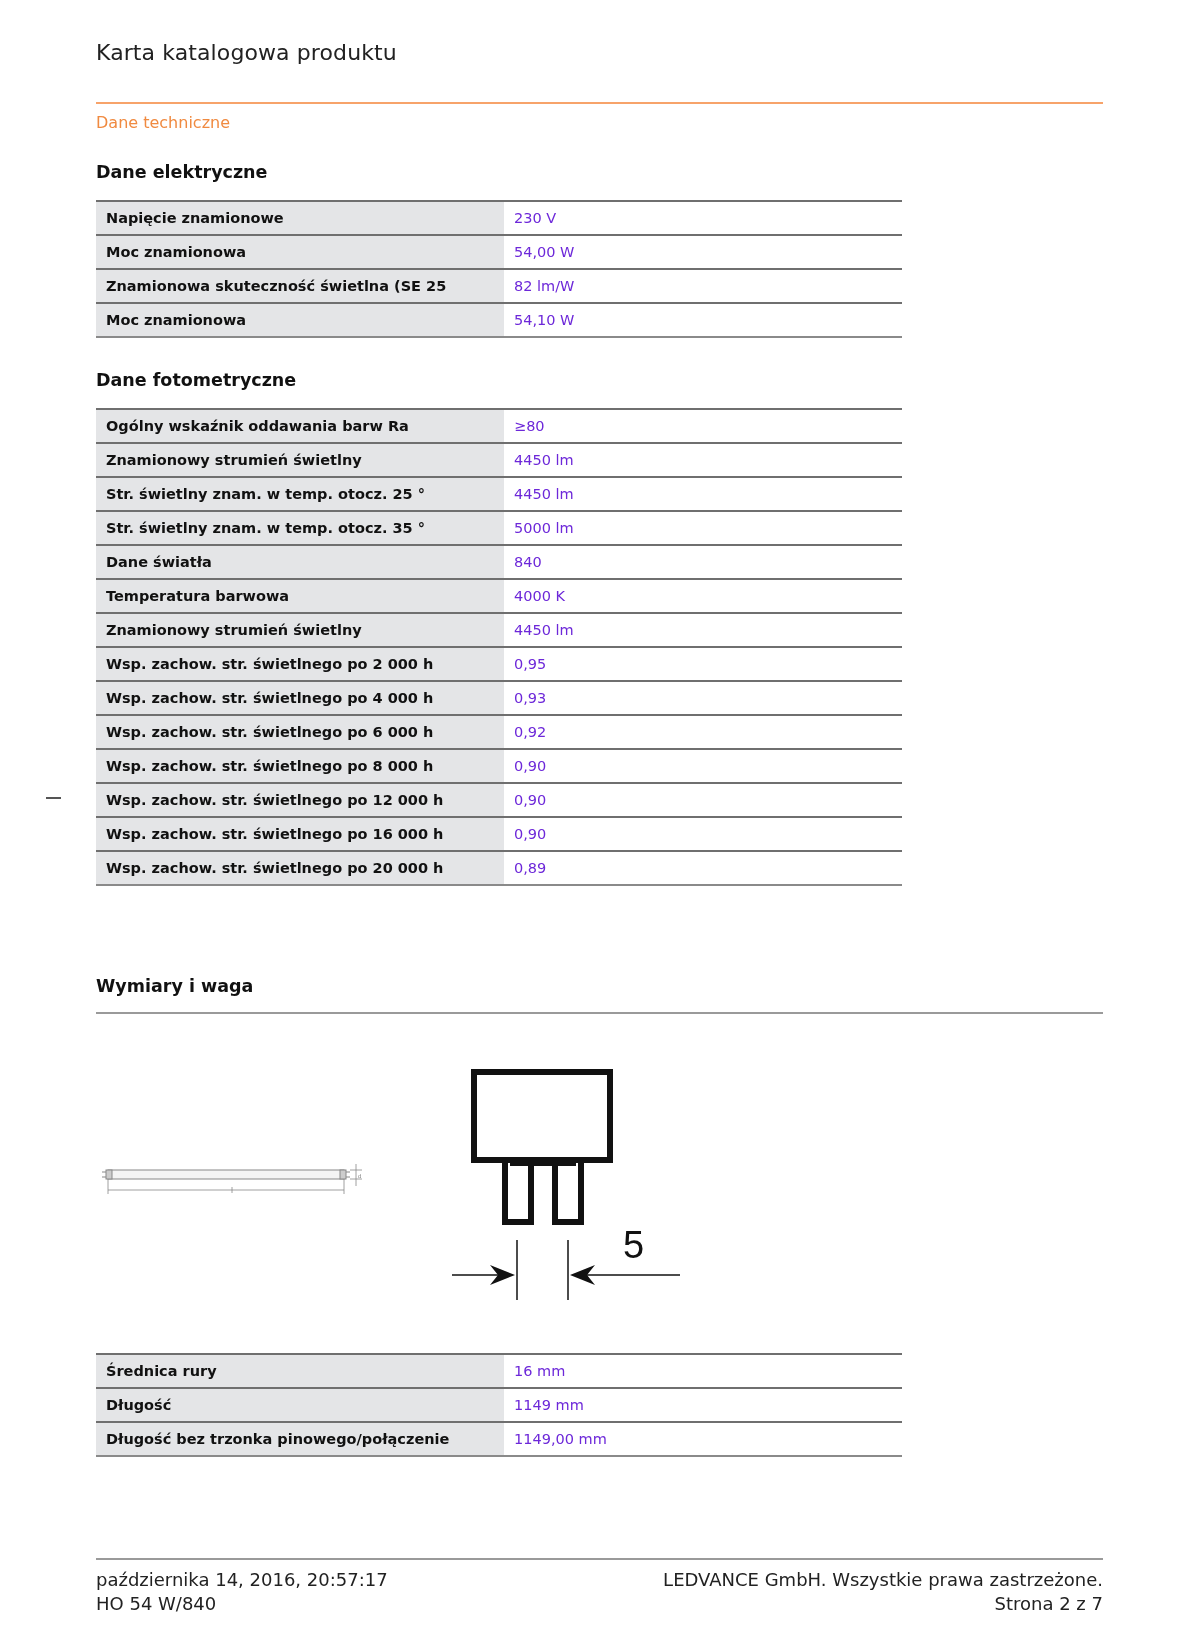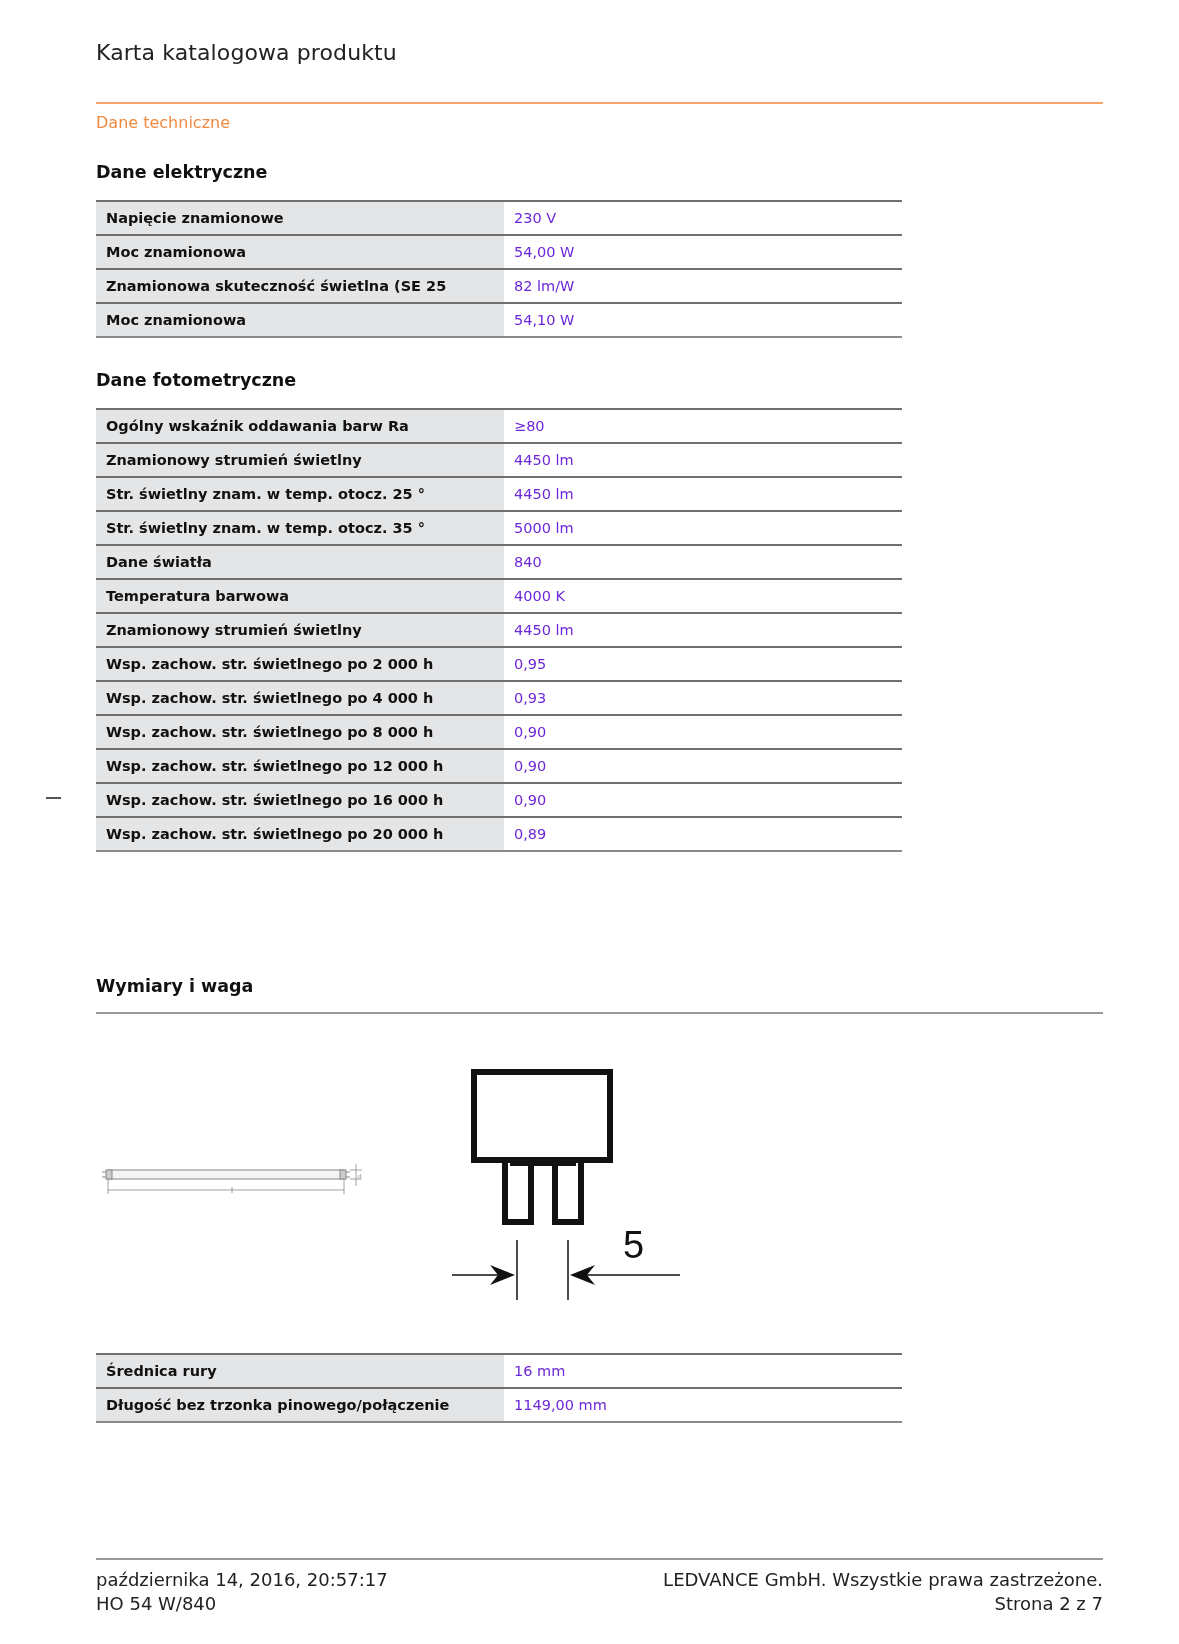--- a/index.html
+++ b/index.html
@@ -83,20 +83,24 @@
       </tr>
       <tr>
         <td class="k">Wsp. zachow. str. świetlnego po 2 000 h</td>
         <td class="v">0,95</td>
       </tr>
       <tr>
         <td class="k">Wsp. zachow. str. świetlnego po 4 000 h</td>
         <td class="v">0,93</td>
       </tr>
       <tr>
+        <td class="k">Wsp. zachow. str. świetlnego po 6 000 h</td>
+        <td class="v">0,92</td>
+      </tr>
+      <tr>
         <td class="k">Wsp. zachow. str. świetlnego po 8 000 h</td>
         <td class="v">0,90</td>
       </tr>
       <tr>
         <td class="k">Wsp. zachow. str. świetlnego po 12 000 h</td>
         <td class="v">0,90</td>
       </tr>
       <tr>
         <td class="k">Wsp. zachow. str. świetlnego po 16 000 h</td>
         <td class="v">0,90</td>
@@ -149,20 +153,24 @@
   <text x="183" y="198" font-size="38" fill="#111" font-family="Liberation Sans, sans-serif">5</text>
 </svg>
 
 <table class="spec" style="top:1353px;">
   <tbody id="dimensions-body">
       <tr>
         <td class="k">Średnica rury</td>
         <td class="v">16 mm</td>
       </tr>
       <tr>
+        <td class="k">Długość</td>
+        <td class="v">1149 mm</td>
+      </tr>
+      <tr>
         <td class="k">Długość bez trzonka pinowego/połączenie</td>
         <td class="v">1149,00 mm</td>
       </tr>
     </tbody>
 </table>
 
 <div class="abs gray-rule" style="top:1558px;"></div>
 <div class="abs footer-text" style="left:96px; top:1568px;">
   <div>października 14, 2016, 20:57:17</div>
   <div>HO 54 W/840</div>

